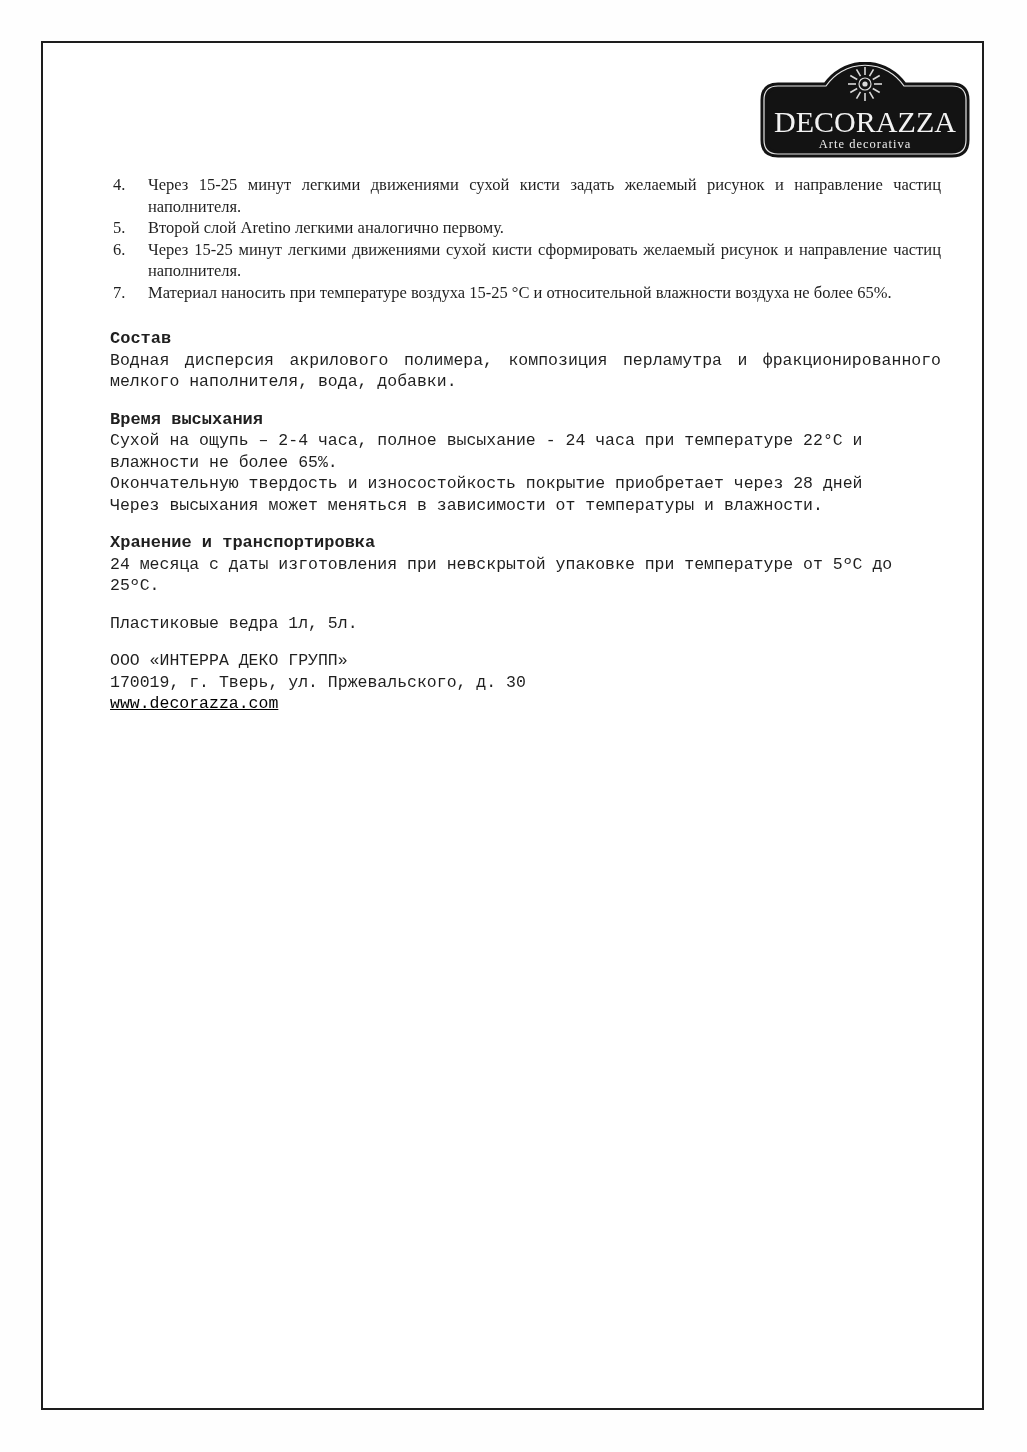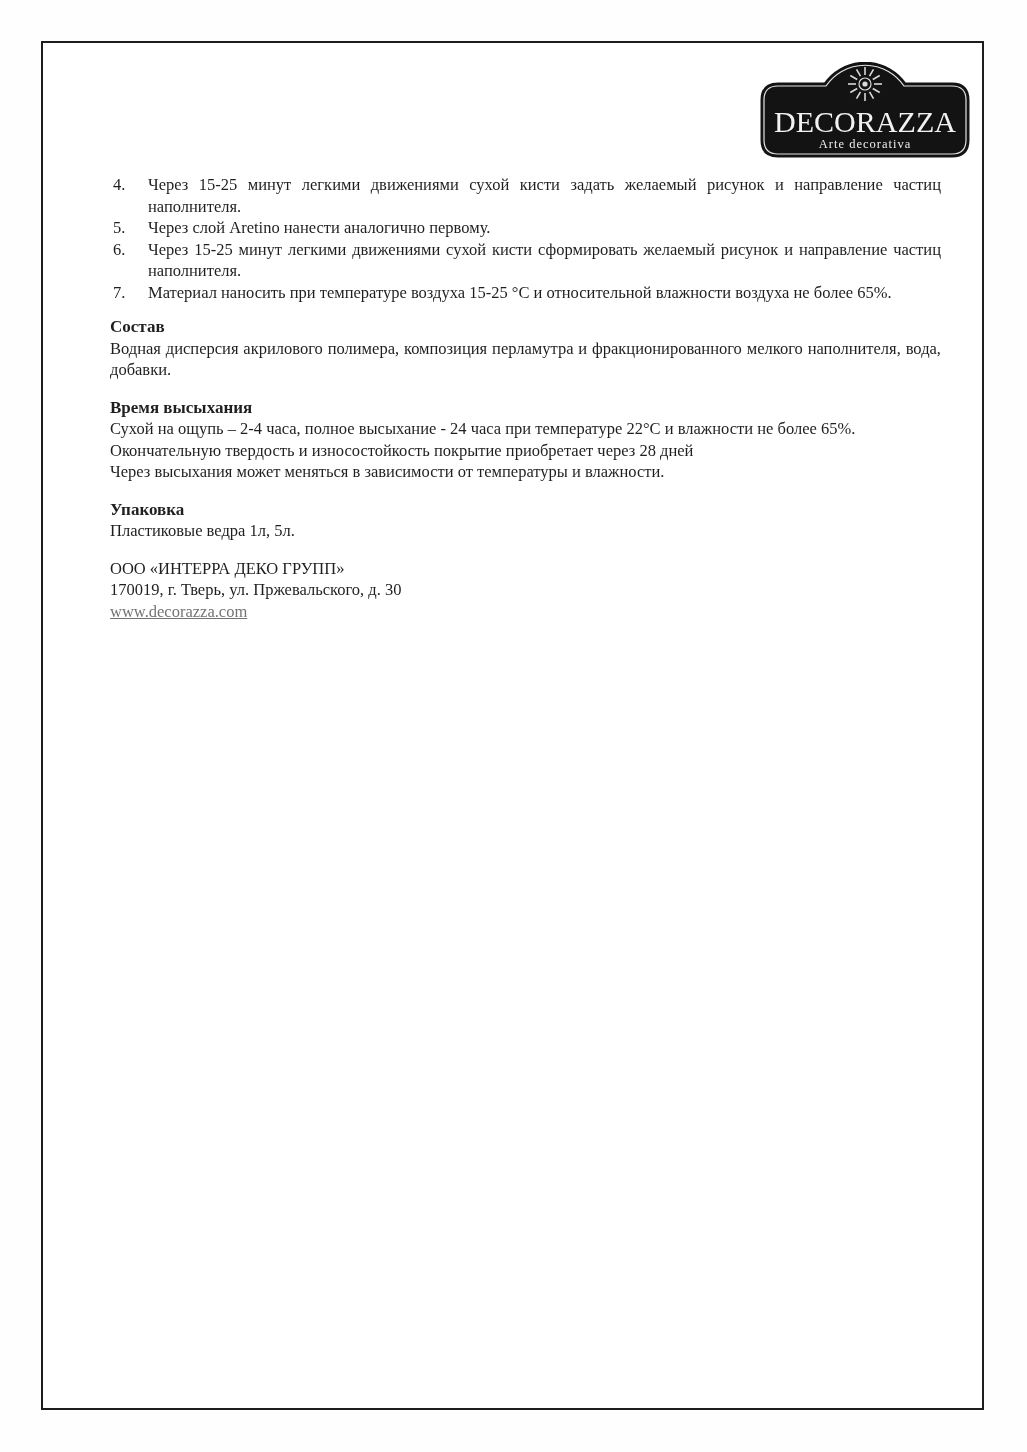--- a/index.html
+++ b/index.html
@@ -17,24 +17,24 @@
     font-size:16.5px;line-height:21.5px;
   }
   .sections{
     position:absolute;left:110px;top:316px;width:831px;
     font-size:16.5px;line-height:21.5px;
   }
   .li{position:relative;padding-left:38px;}
   .num{position:absolute;left:3px;top:0;}
   .justify{text-align:justify;}
   .u{}
-  .sec{margin:0 0 16px 0;}
+  .sec{margin:12px 0 16px 0;font-family:Liberation Mono, monospace;}
   .sec-title{margin:0;font-size:17px;font-weight:700;line-height:21.5px;}
   .line{margin:0;}
-  .site-link{color:#737373;text-decoration:underline;cursor:pointer;}
+  .site-link{color:#000000;text-decoration:underline;cursor:pointer;}
 </style>
 </head>
 <body>
 
 <div class="frame"></div>
 
 <div class="logo">
   <svg width="210" height="97" viewBox="0 0 210 97" xmlns="http://www.w3.org/2000/svg">
 
     <path d="M 18,24 H 66 A 47 47 0 0 1 144 24 H 192 Q 206,24 206,38 V 78 Q 206,92 192,92 H 18 Q 4,92 4,78 V 38 Q 4,24 18,24 Z" fill="#131313" stroke="#131313" stroke-width="7" stroke-linejoin="round"></path>
@@ -59,38 +59,41 @@
     </g>
 
     <text x="105" y="70" text-anchor="middle" font-size="30" fill="#f2f2f2" textLength="182" lengthAdjust="spacingAndGlyphs" style="font-family:&quot;Liberation Serif&quot;, serif;">DECORAZZA</text>
 
     <text x="105" y="86" text-anchor="middle" font-size="12.5" fill="#ececec" letter-spacing="1" style="font-family:&quot;Liberation Serif&quot;, serif;">Arte decorativa</text>
   </svg>
 </div>
 
 <div class="content-list">
     <div class="li justify"><span class="num">4.</span><span class="txt"><span>Через 15-25 минут легкими движениями сухой кисти </span><span class="u">задать</span><span> желаемый рисунок и направление частиц наполнителя.</span></span></div>
-    <div class="li"><span class="num">5.</span><span class="txt"><span>Через слой Aretino нанести аналогично первому.</span></span></div>
+    <div class="li"><span class="num">5.</span><span class="txt"><span>Второй слой Aretino легкими аналогично первому.</span></span></div>
     <div class="li justify"><span class="num">6.</span><span class="txt"><span>Через 15-25 минут легкими движениями сухой кисти </span><span class="u">сформировать</span><span> желаемый рисунок и направление частиц наполнителя.</span></span></div>
     <div class="li"><span class="num">7.</span><span class="txt"><span>Материал наносить при температуре воздуха 15-25 °С и относительной влажности воздуха не более 65%.</span></span></div>
   </div>
 
 <div class="sections">
     <section class="sec">
       <h3 class="sec-title">Состав</h3>
       <p class="line justify">Водная дисперсия акрилового полимера, композиция перламутра и фракционированного мелкого наполнителя, вода, добавки.</p>
     </section>
     <section class="sec">
       <h3 class="sec-title">Время высыхания</h3>
       <p class="line">Сухой на ощупь – 2-4 часа, полное высыхание - 24 часа при температуре 22°С и влажности не более 65%.</p>
       <p class="line">Окончательную твердость и износостойкость покрытие приобретает через 28 дней</p>
       <p class="line">Через высыхания может меняться в зависимости от температуры и влажности.</p>
     </section>
     <section class="sec">
-      <h3 class="sec-title">Упаковка</h3>
+      <h3 class="sec-title">Хранение и транспортировка</h3>
+      <p class="line">24 месяца с даты изготовления при невскрытой упаковке при температуре от 5ºС до 25ºС.</p>
+    </section>
+    <section class="sec">
       <p class="line">Пластиковые ведра 1л, 5л.</p>
     </section>
     <section class="sec">
       <p class="line">ООО «ИНТЕРРА ДЕКО ГРУПП»</p>
       <p class="line">170019, г. Тверь, ул. Пржевальского, д. 30</p>
       <p class="line"><a class="site-link" href="#">www.decorazza.com</a></p>
     </section>
   </div>
 
 </body></html>

